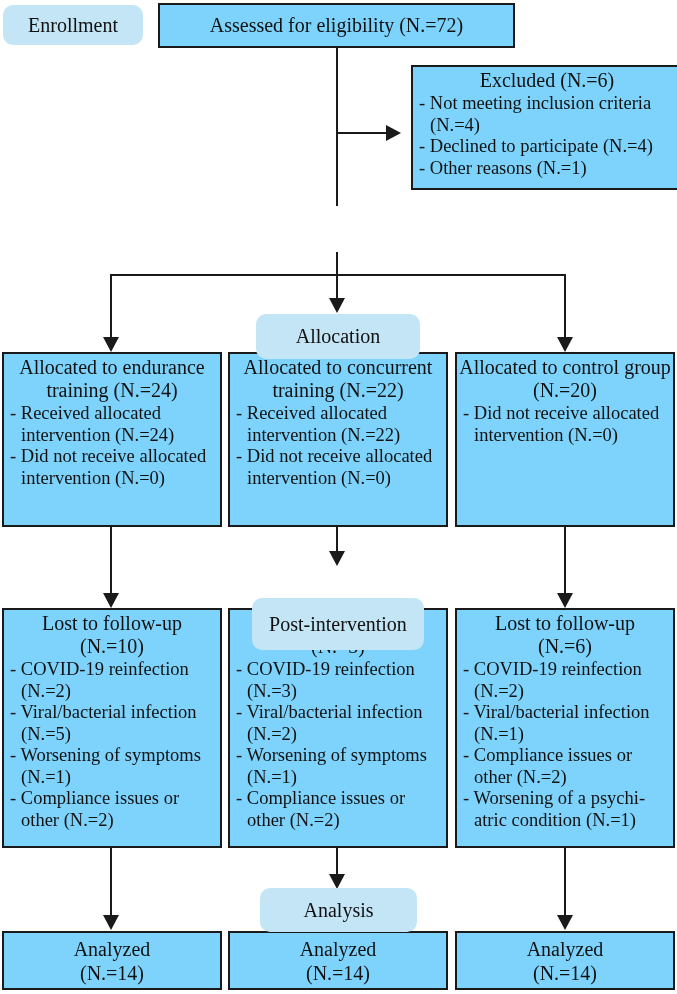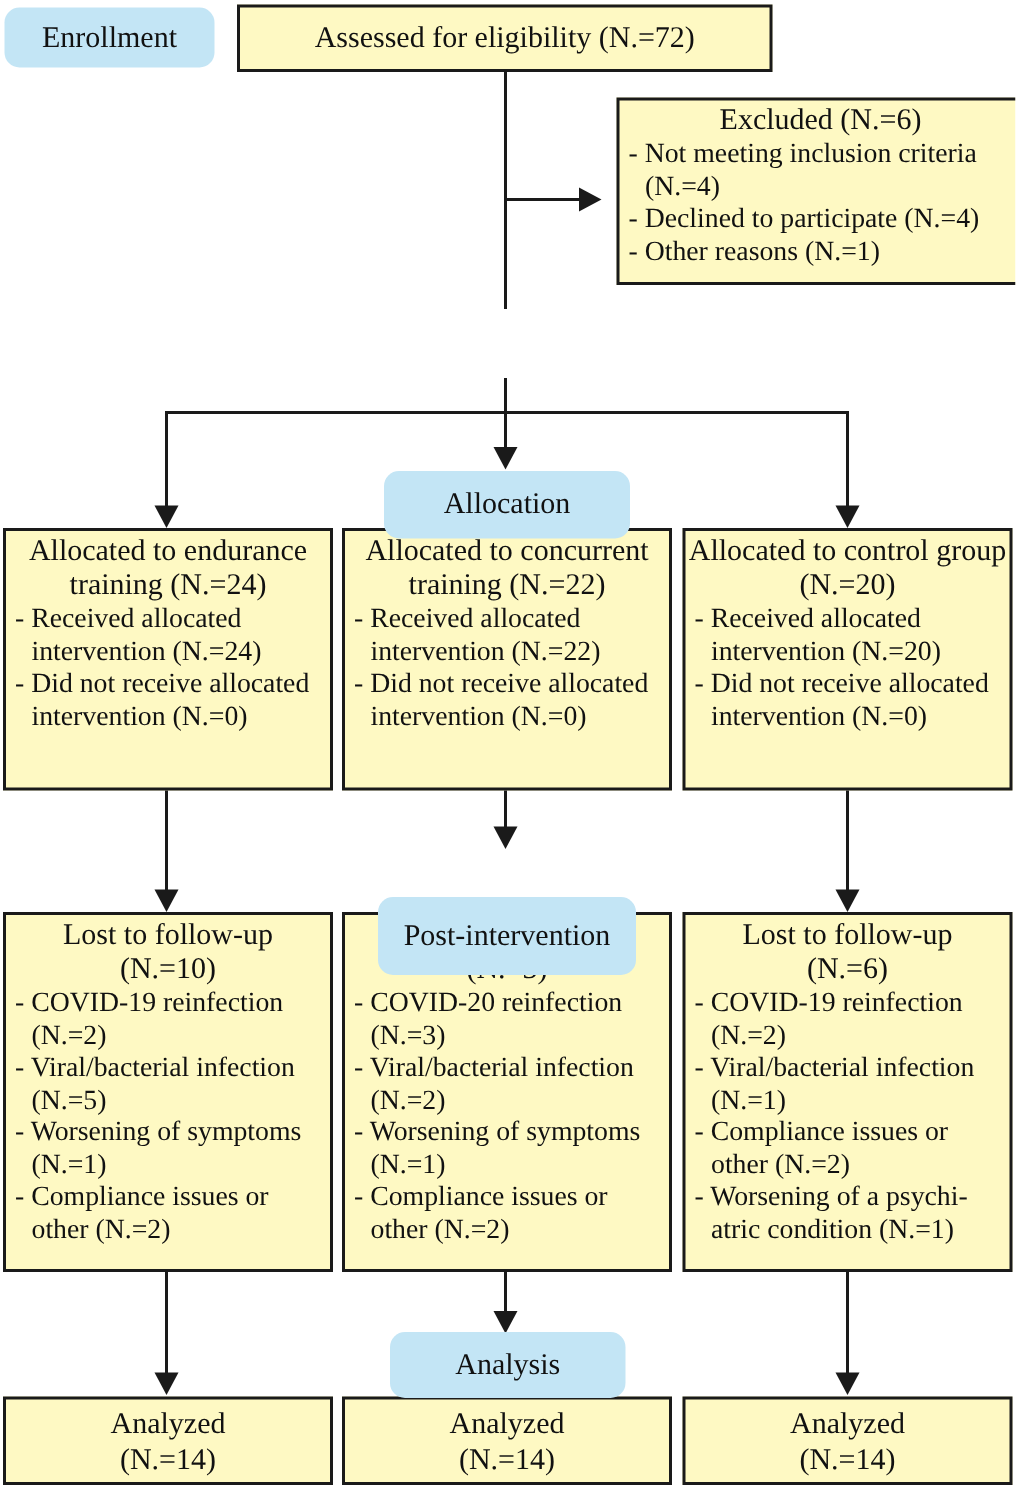--- a/index.html
+++ b/index.html
@@ -13,21 +13,21 @@
     height: 994px;
     background: #ffffff;
     font-family: "Liberation Serif", "DejaVu Serif", serif;
     color: #111;
     overflow: hidden;
   }
   .box {
     position: absolute;
     box-sizing: border-box;
     border: 2px solid var(--line);
-    background: #fef9c3;
+    background: #7dd3fc;
     font-size: 18.5px;
     line-height: 1.16;
   }
   .box .title {
     text-align: center;
     font-size: 20px;
     padding: 2px 2px 0 2px;
   }
   .box .subtitle {
     text-align: center;
@@ -136,21 +136,20 @@
   <div class="box" style="left:228px; top:352px; width:220px; height:175px;">
     <div class="title">Allocated to concurrent training (N.=22)</div>
     <div class="items">
         <div class="li">- Received allocated intervention (N.=22)</div>
         <div class="li">- Did not receive allocated intervention (N.=0)</div>
       </div>
   </div>
   <div class="box" style="left:455px; top:352px; width:220px; height:175px;">
     <div class="title">Allocated to control group (N.=20)</div>
     <div class="items">
-        <div class="li">- Received allocated intervention (N.=20)</div>
         <div class="li">- Did not receive allocated intervention (N.=0)</div>
       </div>
   </div>
 
   <div class="vline" style="left:110px; top:527px; height:67px;"></div>
   <div class="ah-down" style="left:103px; top:593px;"></div>
 
   <div class="vline" style="left:336px; top:527px; height:25px;"></div>
   <div class="ah-down" style="left:329px; top:551px;"></div>
 
@@ -166,21 +165,21 @@
         <div class="li">- COVID-19 reinfection (N.=2)</div>
         <div class="li">- Viral/bacterial infection (N.=5)</div>
         <div class="li">- Worsening of symptoms (N.=1)</div>
         <div class="li">- Compliance issues or other (N.=2)</div>
       </div>
   </div>
   <div class="box" style="left:228px; top:608px; width:220px; height:240px;">
     <div class="title">Lost to follow-up</div>
     <div class="subtitle">(N.=3)</div>
     <div class="items">
-        <div class="li">- COVID-20 reinfection (N.=3)</div>
+        <div class="li">- COVID-19 reinfection (N.=3)</div>
         <div class="li">- Viral/bacterial infection (N.=2)</div>
         <div class="li">- Worsening of symptoms (N.=1)</div>
         <div class="li">- Compliance issues or other (N.=2)</div>
       </div>
   </div>
   <div class="box" style="left:455px; top:608px; width:220px; height:240px;">
     <div class="title">Lost to follow-up</div>
     <div class="subtitle">(N.=6)</div>
     <div class="items">
         <div class="li">- COVID-19 reinfection (N.=2)</div>

